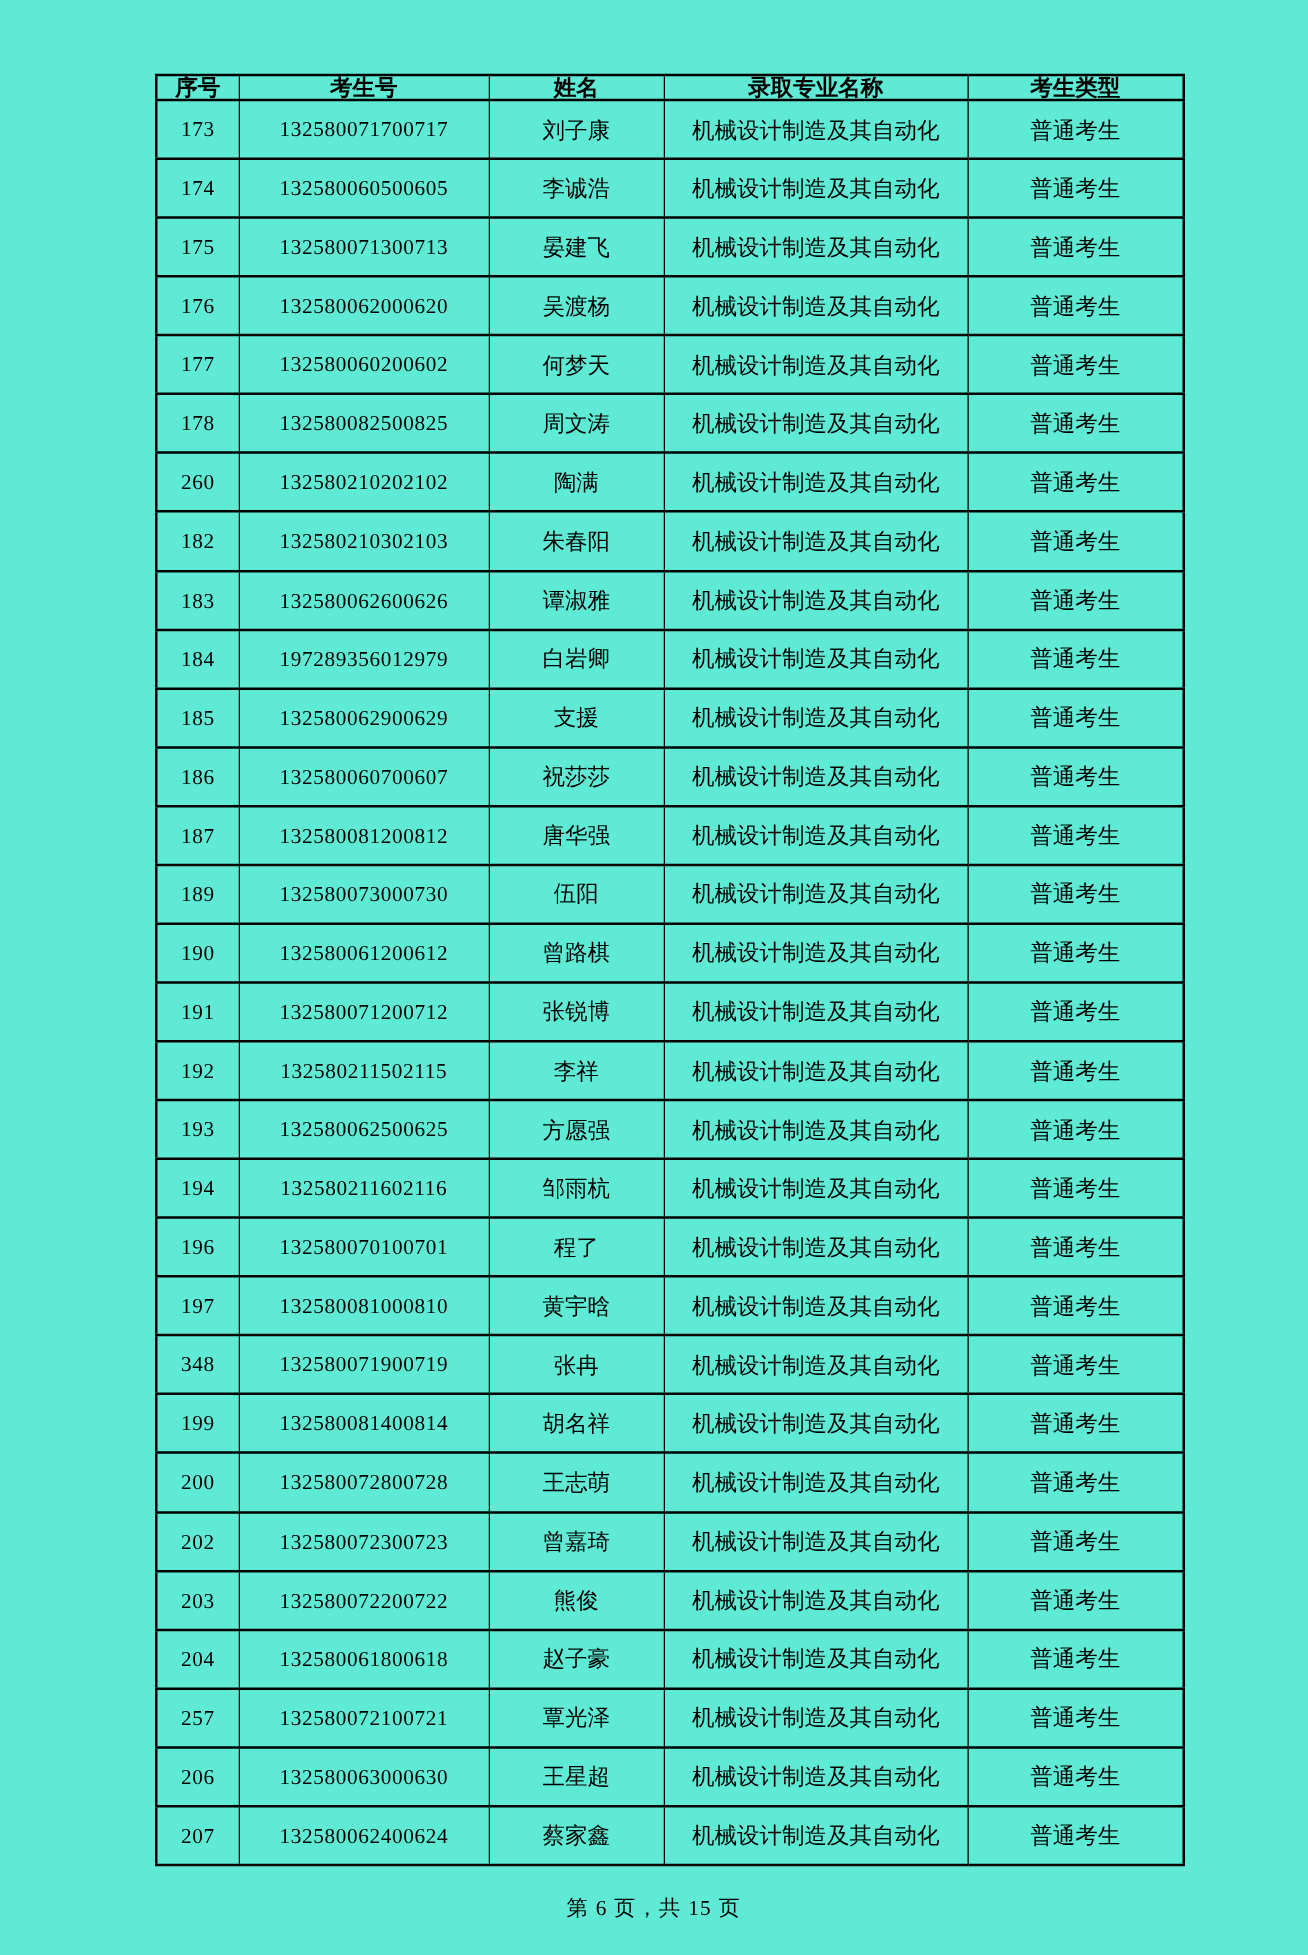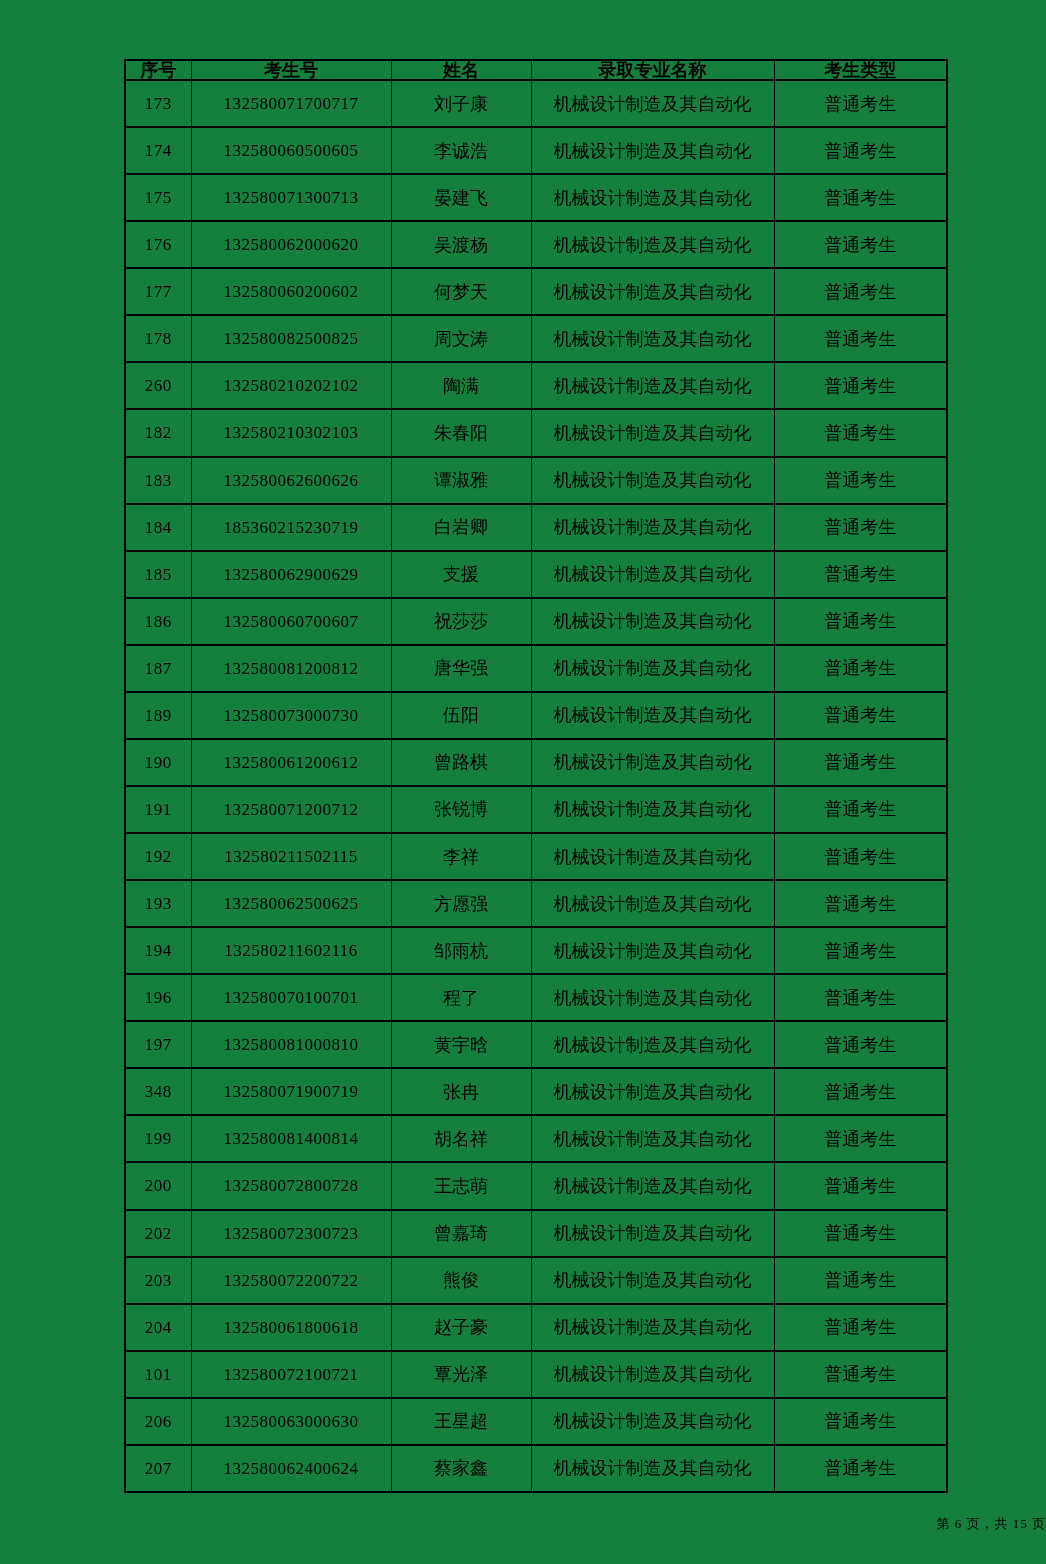--- a/index.html
+++ b/index.html
@@ -4,21 +4,21 @@
 <style>
   html, body {
     margin: 0;
     padding: 0;
     background: #ffffff;
   }
   .page {
     position: relative;
     width: 1046px;
     height: 1564px;
-    background: #15803d;
+    background: #5eead4;
     color: #000000;
     font-family: "Liberation Serif", "DejaVu Serif", serif;
   }
   table.roster {
     position: absolute;
     left: 124px;
     top: 59px;
     width: 822px;
     height: 1434px;
     border-collapse: collapse;
@@ -48,22 +48,22 @@
   .col-no    { width: 66px; }
   .col-id    { width: 200px; }
   .col-name  { width: 140px; }
   .col-major { width: 243px; }
   .col-type  { width: 173px; }
   .footer {
     position: absolute;
     top: 1515px;
     left: 0;
     width: 1046px;
-    text-align: right;
-    font-size: 13px;
+    text-align: center;
+    font-size: 17px;
     letter-spacing: 1px;
   }
 </style>
 </head>
 <body>
 
 <div class="page">
 
   <table class="roster">
     <colgroup>
@@ -141,21 +141,21 @@
   </tr>
         <tr>
     <td class="num">183</td>
     <td class="num">132580062600626</td>
     <td>谭淑雅</td>
     <td>机械设计制造及其自动化</td>
     <td>普通考生</td>
   </tr>
         <tr>
     <td class="num">184</td>
-    <td class="num">185360215230719</td>
+    <td class="num">197289356012979</td>
     <td>白岩卿</td>
     <td>机械设计制造及其自动化</td>
     <td>普通考生</td>
   </tr>
         <tr>
     <td class="num">185</td>
     <td class="num">132580062900629</td>
     <td>支援</td>
     <td>机械设计制造及其自动化</td>
     <td>普通考生</td>
@@ -266,21 +266,21 @@
     <td>普通考生</td>
   </tr>
         <tr>
     <td class="num">204</td>
     <td class="num">132580061800618</td>
     <td>赵子豪</td>
     <td>机械设计制造及其自动化</td>
     <td>普通考生</td>
   </tr>
         <tr>
-    <td class="num">101</td>
+    <td class="num">257</td>
     <td class="num">132580072100721</td>
     <td>覃光泽</td>
     <td>机械设计制造及其自动化</td>
     <td>普通考生</td>
   </tr>
         <tr>
     <td class="num">206</td>
     <td class="num">132580063000630</td>
     <td>王星超</td>
     <td>机械设计制造及其自动化</td>

